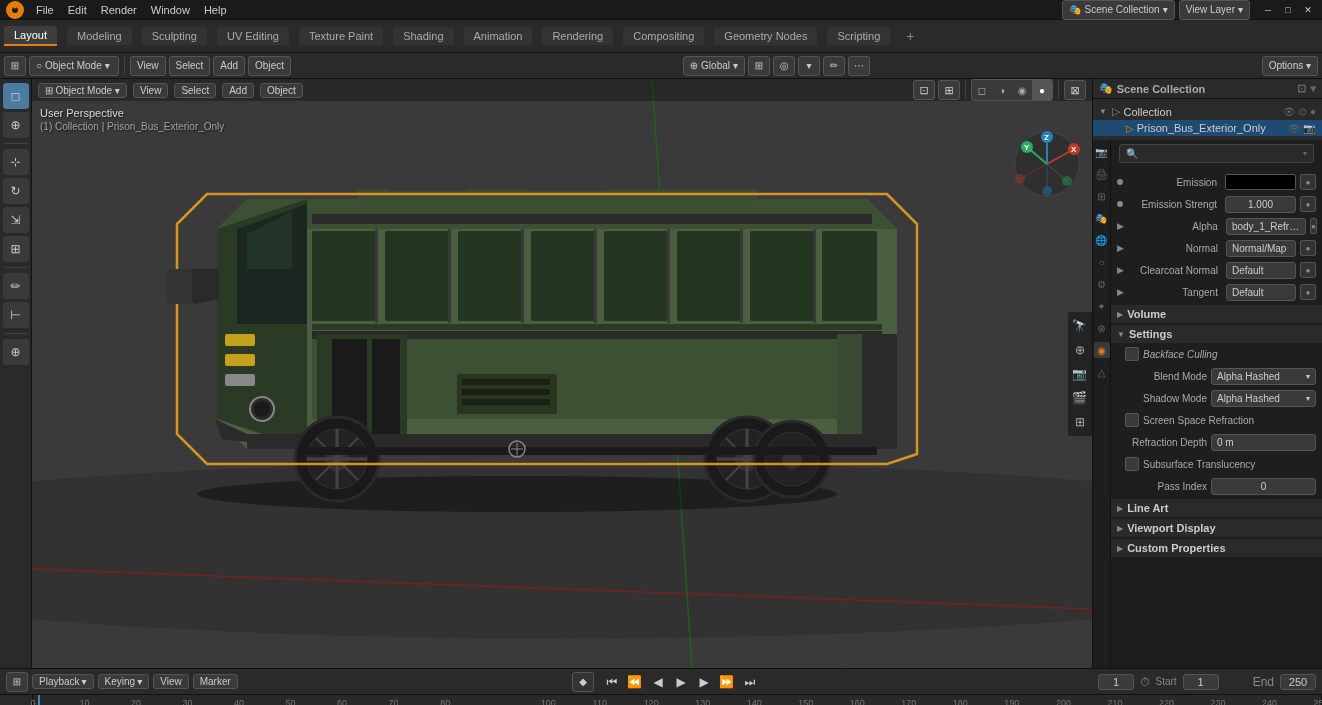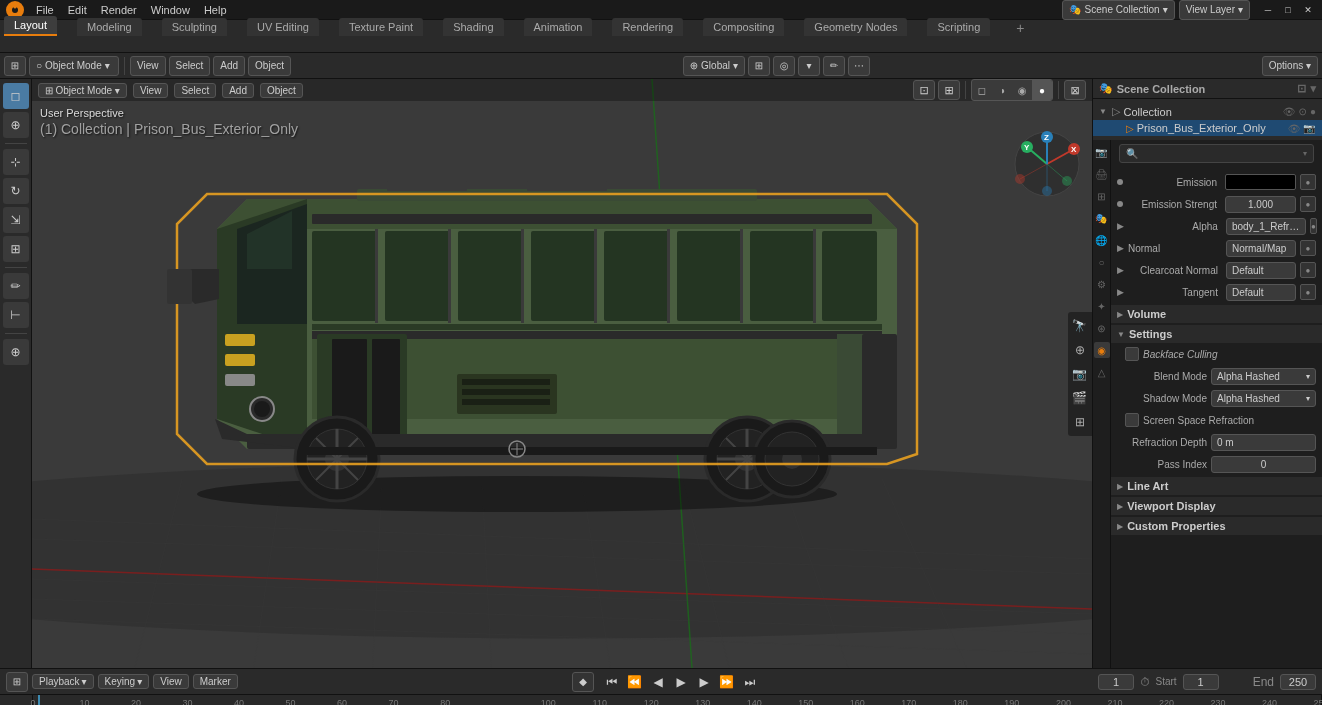--- a/index.html
+++ b/index.html
@@ -58,23 +58,23 @@
       color: #ccc;
       font-size: 9px;
       cursor: pointer;
     }
 
     
     .workspace-tabs {
       height: 26px;
       background: #2a2a2a;
       display: flex;
-      align-items: flex-end;
+      align-items: center;
       padding: 16px 4px;
-      gap: 20px;
+      gap: 10px;
       border-bottom: 1px solid #111;
     }
     .workspace-tab {
       padding: 3px 10px;
       border-radius: 3px 3px 0 0;
       cursor: pointer;
       font-size: 11px;
       color: #aaa;
       background: #333;
     }
@@ -720,21 +720,21 @@
           <div class="shading-btn">◉</div>
           <div class="shading-btn active">●</div>
         </div>
         <div class="toolbar-separator"></div>
         <div class="overlay-btn">⊠</div>
       </div>
     </div>
 
     <div class="viewport-info">
       <div style="font-size:11px;color:#fff;opacity:0.8;">User Perspective</div>
-      <div style="font-size:14px;color:#ccc;opacity:0.7;margin-top:2px;">(1) Collection | Prison_Bus_Exterior_Only</div>
+      <div style="font-size:10px;color:#ccc;opacity:0.7;margin-top:2px;">(1) Collection | Prison_Bus_Exterior_Only</div>
     </div>
 
     <div class="bus-scene">
 
       <svg width="100%" height="100%" style="position:absolute;top:0;left:0;">
         <defs>
           <pattern id="grid" width="40" height="40" patternUnits="userSpaceOnUse">
             <path d="M 40 0 L 0 0 0 40" fill="none" stroke="#2a2a2a" stroke-width="0.5"></path>
           </pattern>
           <pattern id="grid-major" width="200" height="200" patternUnits="userSpaceOnUse">
@@ -981,21 +981,21 @@
           <span style="font-size:9px;color:#888;cursor:pointer;">▶</span>
           <span class="prop-label" style="flex:1;text-align:right;margin-right:4px;">Alpha</span>
           <div class="prop-value" style="width:80px;">
             <span class="truncate">body_1_Refract_inv...</span>
           </div>
           <div style="width:16px;height:16px;background:#333;border:1px solid #555;border-radius:2px;display:flex;align-items:center;justify-content:center;cursor:pointer;font-size:8px;color:#888;">●</div>
         </div>
 
         <div class="prop-row">
           <span style="font-size:9px;color:#888;cursor:pointer;">▶</span>
-          <span class="prop-label" style="flex:1;text-align:left;margin-right:4px;">Normal</span>
+          <span class="prop-label" style="flex:1;text-align:right;margin-right:4px;">Normal</span>
           <div class="prop-value" style="width:80px;">
             <span>Normal/Map</span>
           </div>
           <div style="width:16px;height:16px;background:#333;border:1px solid #555;border-radius:2px;display:flex;align-items:center;justify-content:center;cursor:pointer;font-size:8px;color:#888;">●</div>
         </div>
 
         <div class="prop-row">
           <span style="font-size:9px;color:#888;cursor:pointer;">▶</span>
           <span class="prop-label" style="flex:1;text-align:right;margin-right:4px;">Clearcoat Normal</span>
           <div class="prop-value" style="width:80px;">
@@ -1050,20 +1050,24 @@
           <span style="color:#aaa;font-size:10px;">Screen Space Refraction</span>
         </div>
 
         <div class="prop-row">
           <span class="prop-label" style="font-size:10px;">Refraction Depth</span>
           <div class="prop-value" style="flex:1;">
             <span style="font-size:10px;">0 m</span>
           </div>
         </div>
 
+        <div class="prop-row" style="padding-left:14px;">
+          <div class="prop-checkbox"></div>
+          <span style="color:#aaa;font-size:10px;">Subsurface Translucency</span>
+        </div>
 
         <div class="prop-row">
           <span class="prop-label" style="font-size:10px;">Pass Index</span>
           <div class="prop-value" style="flex:1;justify-content:center;">
             <span style="font-size:10px;">0</span>
           </div>
         </div>
 
         <div class="section-header">
           <span class="section-arrow">▶</span>

